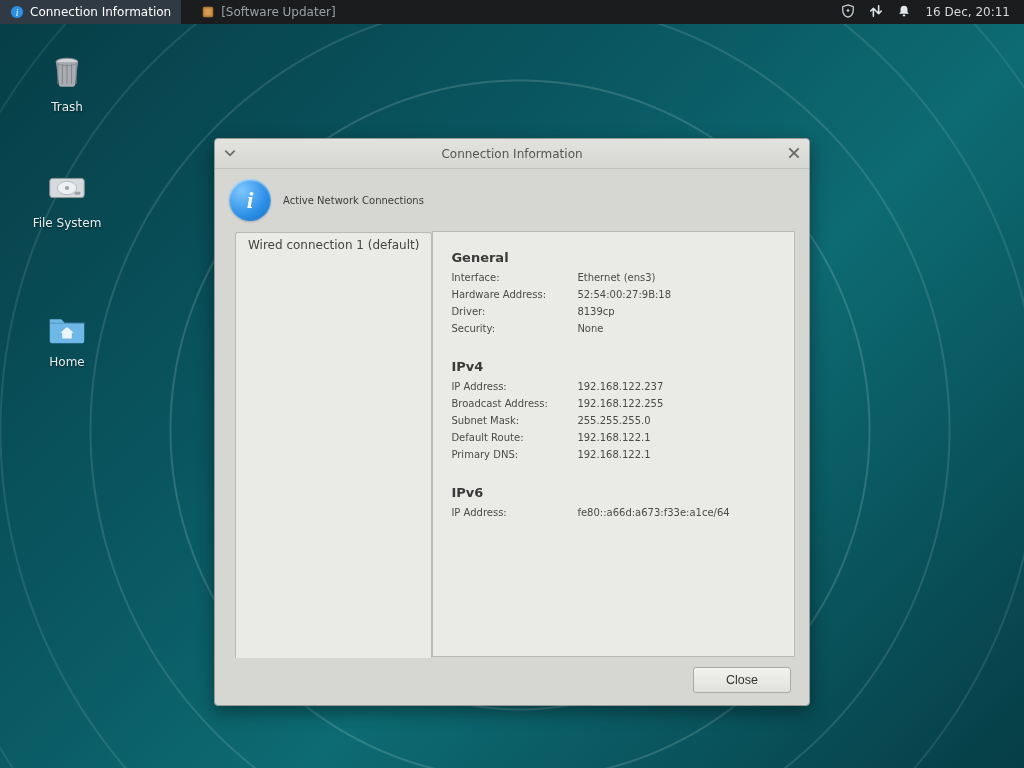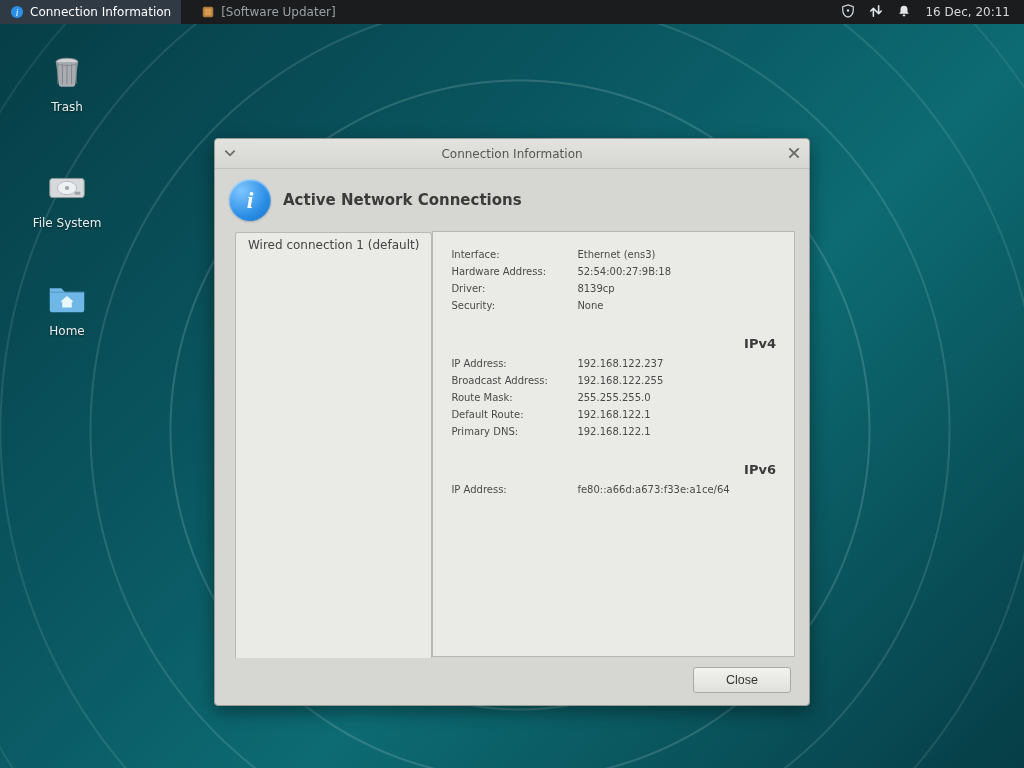--- a/index.html
+++ b/index.html
@@ -42,21 +42,21 @@
     position: absolute; width: 90px; text-align: center;
     color: #e8eef0; font-size: 12px;
   }
   .dicon .glyph {
     width: 48px; height: 48px; margin: 0 auto 4px;
     display:flex; align-items:center; justify-content:center;
   }
   .dicon .label { text-shadow: 0 1px 2px rgba(0,0,0,0.6); }
   .di-trash   { top: 48px;  left: 22px; }
   .di-fs      { top: 164px; left: 22px; }
-  .di-home    { top: 272px; left: 22px; }
+  .di-home    { top: 303px; left: 22px; }
   
   .win {
     position: absolute; left: 214px; top: 138px; width: 596px; height: 568px;
     background: #d6d6d2; border: 1px solid #9a9a96; border-radius: 4px;
     box-shadow: 0 6px 18px rgba(0,0,0,0.4);
     z-index: 20; display:flex; flex-direction:column;
   }
   .titlebar {
     height: 30px; display:flex; align-items:center; padding:0 8px;
     font-size: 12px; color:#4c4c4c; font-weight:bold;
@@ -78,35 +78,35 @@
   .info-badge {
     width:42px; height:42px; border-radius:50%;
     background: radial-gradient(circle at 30% 28%, #7fc6ff, #2b8fe6 60%, #176fc2);
     display:flex; align-items:center; justify-content:center;
     box-shadow: inset 0 1px 2px rgba(255,255,255,0.7), 0 1px 2px rgba(0,0,0,0.2);
   }
   .info-badge span {
     font-family: Georgia, "Times New Roman", serif; font-style: italic;
     font-size: 24px; color:#fff; font-weight:bold;
   }
-  .hdr-title { font-size:15px; font-weight:bold; color:#3b3b3b; }
+  .hdr-title { font-size:10px; font-weight:normal; color:#3b3b3b; }
   
   .notebook { margin-top:6px; flex:1; display:flex; flex-direction:row; }
   .tabs { display:flex; padding-left:6px; }
   .tab {
     padding:5px 12px; font-size:12px; color:#444;
     background:#eaeae6; border:1px solid #b8b8b4; border-bottom:none;
     border-radius:3px 3px 0 0; position:relative; top:1px;
   }
   .tabpage {
     flex:1; background:#eaeae6; border:1px solid #b8b8b4;
     padding:14px 18px 8px 18px; overflow:auto;
   }
   .sect { font-weight:bold; color:#3a3a3a; margin-top:4px; margin-bottom:4px; }
-  .sect.later { margin-top:22px;text-align:right; }
+  .sect.later { margin-top:22px; }
   table.kv { border-collapse:collapse; }
   table.kv td { padding:3px 0; font-size:10px; color:#4a4a4a; vertical-align:top; }
   table.kv td.k { width:126px; }
   .btnbar { display:flex; justify-content:flex-end; padding:10px 4px 0 0; }
   button.gtk {
     min-width:82px; padding:5px 32px;
     background:linear-gradient(#f2f2ee,#e0e0dc);
     border:1px solid #a9a9a5; border-radius:3px;
     font-size:12.5px; color:#333; cursor:pointer;
   }
@@ -217,20 +217,21 @@
     </div>
 
     <div class="notebook">
       <div class="tabs">
         <div class="tab">
           <span>Wired connection 1 (default)</span>
         </div>
       </div>
       <div class="tabpage">
 
+        <div class="sect">General</div>
         <table class="kv">
           <tbody>
               <tr>
                 <td class="k">Interface:</td>
               <td>Ethernet (ens3)</td>
               </tr>
           <tr>
                 <td class="k">Hardware Address:</td>
               <td>52:54:00:27:9B:18</td>
               </tr>
@@ -250,21 +251,21 @@
           <tbody>
               <tr>
                 <td class="k">IP Address:</td>
               <td>192.168.122.237</td>
               </tr>
           <tr>
                 <td class="k">Broadcast Address:</td>
               <td>192.168.122.255</td>
               </tr>
           <tr>
-                <td class="k">Route Mask:</td>
+                <td class="k">Subnet Mask:</td>
               <td>255.255.255.0</td>
               </tr>
           <tr>
                 <td class="k">Default Route:</td>
               <td>192.168.122.1</td>
               </tr>
           <tr>
                 <td class="k">Primary DNS:</td>
               <td>192.168.122.1</td>
               </tr>

